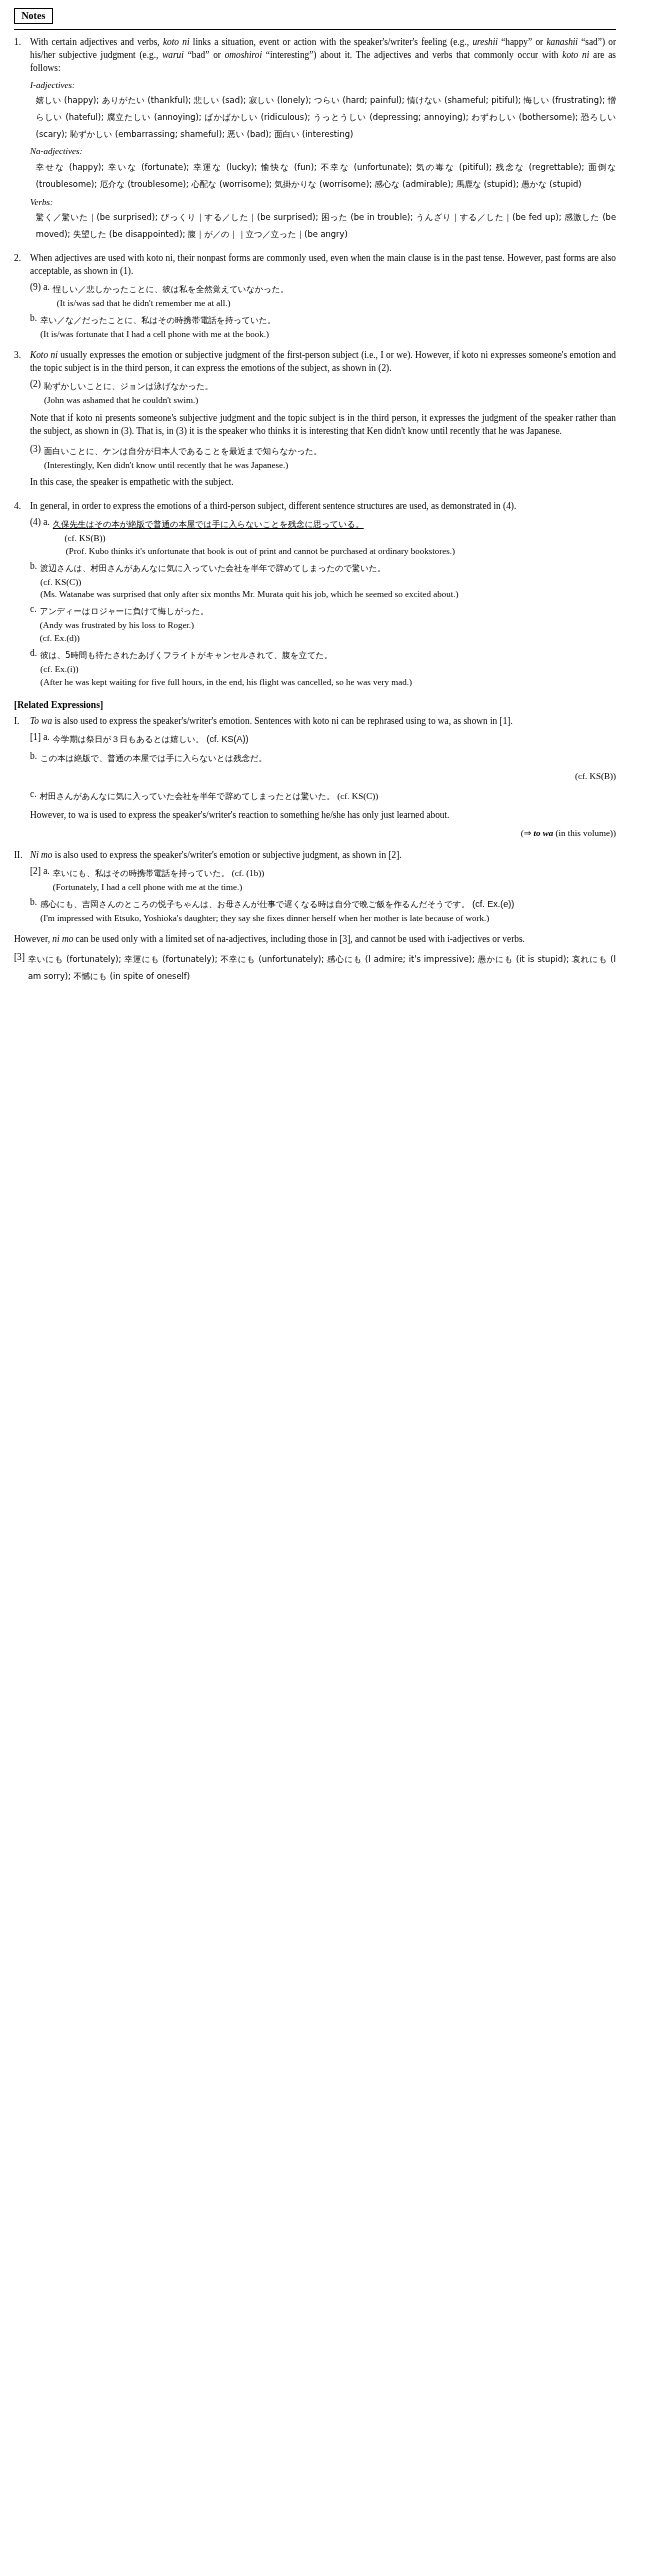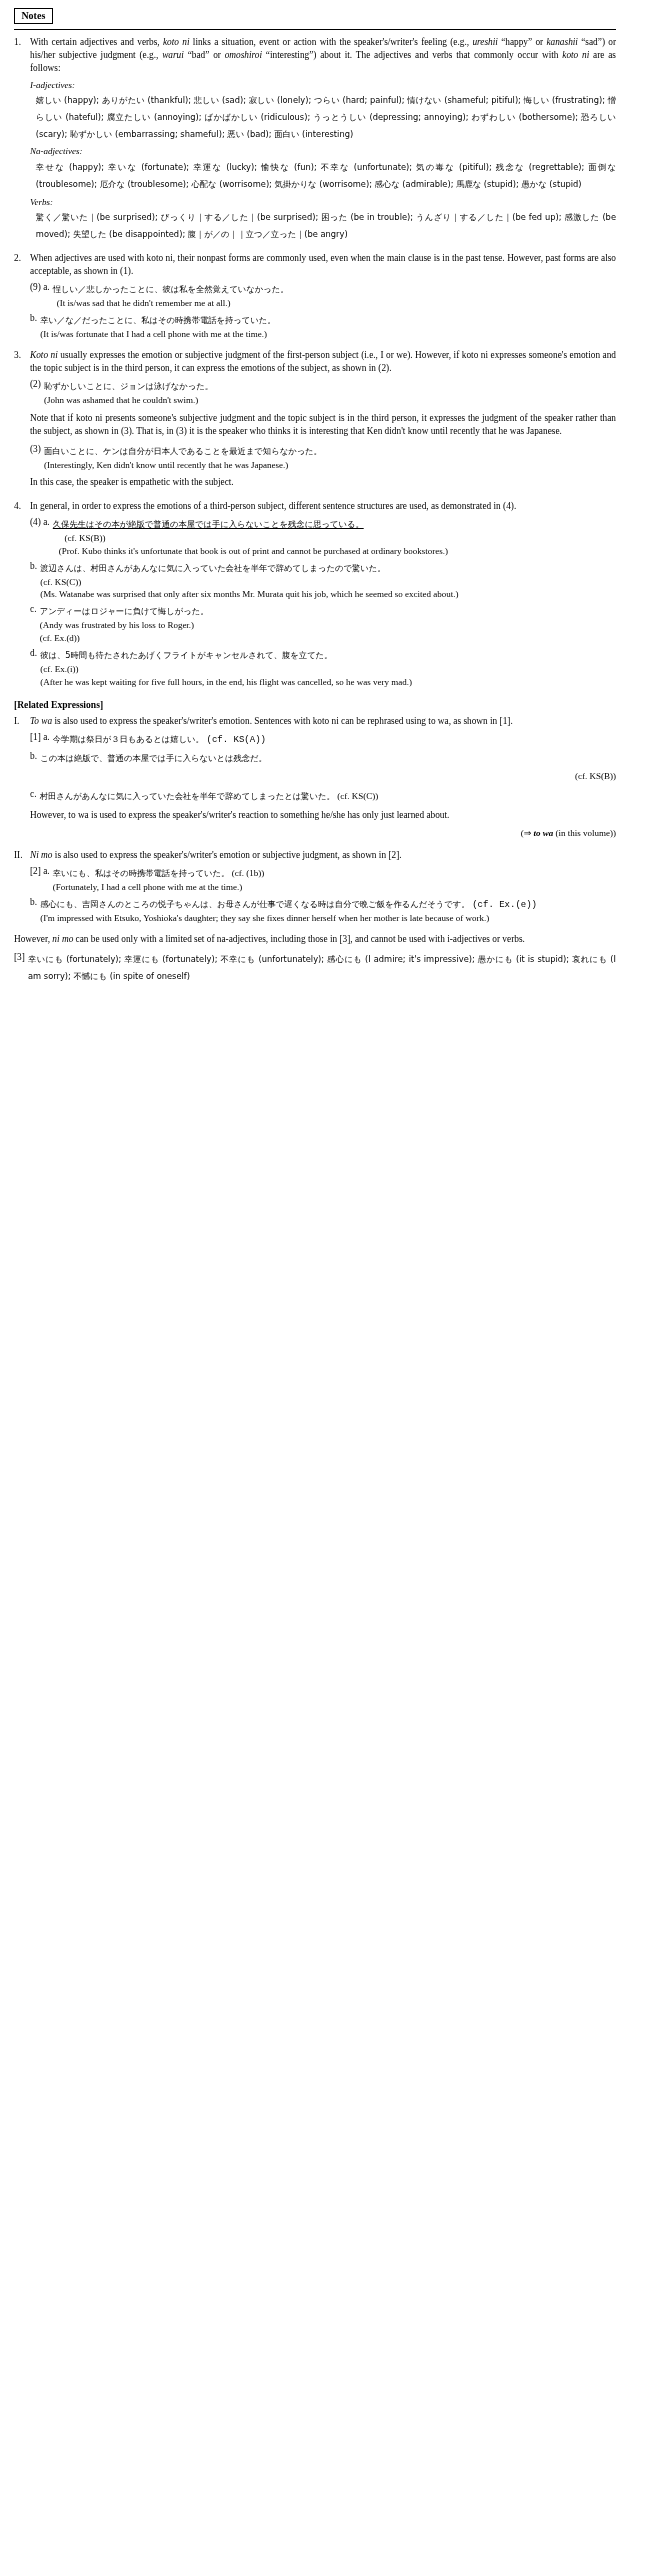--- a/index.html
+++ b/index.html
@@ -178,21 +178,21 @@
         <div class="ex-body">
           <div class="jp">悜しい／悲しかったことに、彼は私を全然覚えていなかった。</div>
           <div class="trans indent1">(It is/was sad that he didn't remember me at all.)</div>
         </div>
       </div>
 
       <div class="ex indent1">
         <div class="ex-label">b.</div>
         <div class="ex-body">
           <div class="jp">幸い／な／だったことに、私はその時携帯電話を持っていた。</div>
-          <div class="trans">(It is/was fortunate that I had a cell phone with me at the time.)</div>
+          <div class="trans">(It is/was fortunate that I had a cell phone with me at the book.)</div>
         </div>
       </div>
     </div>
   </div>
 
   
   <div class="item">
     <div class="num">3.</div>
     <div class="body">
       <i>Koto ni</i><span> usually expresses the emotion or subjective judgment of the first-person subject (i.e., I or we). However, if koto ni expresses someone's emotion and the topic subject is in the third person, it can express the emotions of the subject, as shown in (2).</span>
@@ -223,21 +223,21 @@
   <div class="item">
     <div class="num">4.</div>
     <div class="body">
       <span>In general, in order to express the emotions of a third-person subject, different sentence structures are used, as demonstrated in (4).</span>
 
       <div class="ex">
         <div class="ex-label">(4) a.</div>
         <div class="ex-body">
           <div class="jp u">久保先生はその本が絶版で普通の本屋では手に入らないことを残念に思っている。</div>
           <div class="trans" style="margin-left:11.7px;">(cf. KS(B))</div>
-          <div class="trans" style="margin-left:6px;">(Prof. Kubo thinks it's unfortunate that book is out of print and cannot be purchased at ordinary bookstores.)</div>
+          <div class="trans" style="margin-left:13px;">(Prof. Kubo thinks it's unfortunate that book is out of print and cannot be purchased at ordinary bookstores.)</div>
         </div>
       </div>
 
       <div class="ex indent1">
         <div class="ex-label">b.</div>
         <div class="ex-body">
           <div class="jp">渡辺さんは、村田さんがあんなに気に入っていた会社を半年で辞めてしまったので驚いた。</div>
           <div class="trans">(cf. KS(C))</div>
           <div class="trans">(Ms. Watanabe was surprised that only after six months Mr. Murata quit his job, which he seemed so excited about.)</div>
         </div>
@@ -267,21 +267,21 @@
   <div class="section-head">[Related Expressions]</div>
 
   <div class="item">
     <div class="num-roman">I.</div>
     <div class="body">
       <i>To wa</i><span> is also used to express the speaker's/writer's emotion. Sentences with koto ni can be rephrased using to wa, as shown in [1].</span>
 
       <div class="ex">
         <div class="ex-label">[1] a.</div>
         <div class="ex-body">
-          <div class="jp"><span>今学期は祭日が３日もあるとは嬉しい。</span> <span class="trans" style="font-family:Liberation Mono, monospace;">(cf. KS(A))</span></div>
+          <div class="jp"><span>今学期は祭日が３日もあるとは嬉しい。</span> <span class="trans" style="font-family:Liberation Sans, sans-serif;">(cf. KS(A))</span></div>
         </div>
       </div>
 
       <div class="ex indent1">
         <div class="ex-label">b.</div>
         <div class="ex-body">
           <div class="jp">この本は絶版で、普通の本屋では手に入らないとは残念だ。</div>
           <div class="right">(cf. KS(B))</div>
         </div>
       </div>
@@ -309,21 +309,21 @@
         <div class="ex-label">[2] a.</div>
         <div class="ex-body">
           <div class="jp"><span>幸いにも、私はその時携帯電話を持っていた。</span> <span class="trans" style="font-family:'Liberation Serif',serif;">(cf. (1b))</span></div>
           <div class="trans">(Fortunately, I had a cell phone with me at the time.)</div>
         </div>
       </div>
 
       <div class="ex indent1">
         <div class="ex-label">b.</div>
         <div class="ex-body">
-          <div class="jp"><span>感心にも、吉岡さんのところの悦子ちゃんは、お母さんが仕事で遅くなる時は自分で晩ご飯を作るんだそうです。</span> <span class="trans" style="font-family:Liberation Mono, monospace;">(cf. Ex.(e))</span></div>
+          <div class="jp"><span>感心にも、吉岡さんのところの悦子ちゃんは、お母さんが仕事で遅くなる時は自分で晩ご飯を作るんだそうです。</span> <span class="trans" style="font-family:Liberation Sans, sans-serif;">(cf. Ex.(e))</span></div>
           <div class="trans">(I'm impressed with Etsuko, Yoshioka's daughter; they say she fixes dinner herself when her mother is late because of work.)</div>
         </div>
       </div>
     </div>
   </div>
 
   <div class="para" style="margin-left:0;">
     <span>However, </span><i>ni mo</i><span> can be used only with a limited set of na-adjectives, including those in [3], and cannot be used with i-adjectives or verbs.</span>
   </div>
 

